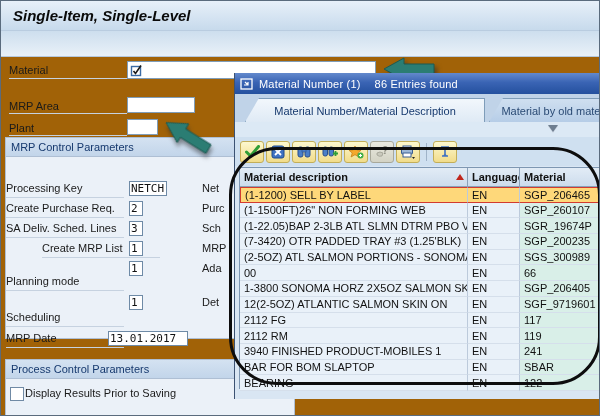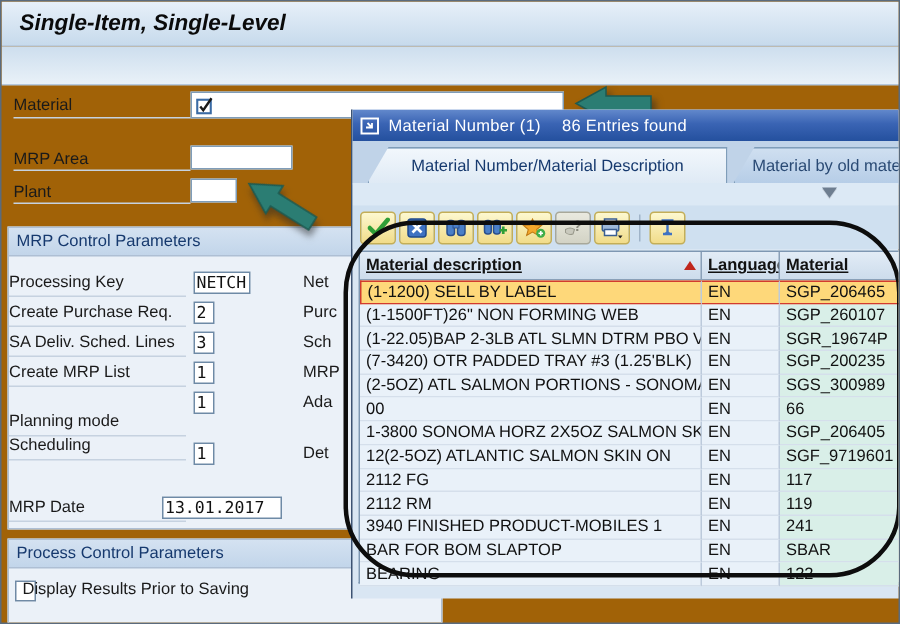--- a/index.html
+++ b/index.html
@@ -41,21 +41,21 @@
   .tab.active{left:10px;width:240px;background:linear-gradient(#f2f7fc,#dfeaf5);color:#16396e;z-index:2;}
   .tab.inactive{left:254px;width:130px;background:linear-gradient(#cfdff0,#b6cde7);color:#2a4a74;}
   .markerstrip{position:absolute;left:0;top:49px;width:100%;height:15px;background:#dce9f5;}
   .toolbar{position:absolute;left:0;top:64px;width:100%;height:29px;background:#cfe0f0;display:flex;align-items:center;padding-left:5px;box-sizing:border-box;gap:2px;}
   .tbtn{width:24px;height:22px;background:linear-gradient(#fdf8cf,#f1dc8a);border:1px solid #c3ae58;border-radius:3px;
     display:flex;align-items:center;justify-content:center;padding:0;cursor:pointer;position:relative;}
   .tsep{width:1px;height:18px;background:#9fb3c8;margin:0 4px;}
   
   #vtable{position:absolute;left:4px;top:94px;width:363px;height:222px;border:1px solid #7e97b2;border-right:none;box-sizing:border-box;background:#e9f1f9;}
   .thead{display:flex;height:18px;background:linear-gradient(#e2ecf6,#cddcec);border-bottom:1px solid #8aa0b8;font-weight:bold;}
-  .th{display:flex;align-items:center;padding-left:4px;box-sizing:border-box;border-right:1px solid #8aa0b8;white-space:nowrap;overflow:hidden;text-decoration:underline;}
+  .th{display:flex;align-items:center;padding-left:4px;box-sizing:border-box;border-right:1px solid #8aa0b8;white-space:nowrap;overflow:hidden;}
   .trow{display:flex;height:15.7px;cursor:pointer;}
   .td{display:flex;align-items:center;padding-left:4px;box-sizing:border-box;border-right:1px solid #bccadb;border-bottom:1px solid #d5dfeb;
     white-space:nowrap;overflow:hidden;background:#e9f1f9;}
   .td.mat{background:#d9efe8;}
   .c-desc{width:228px;} .c-lang{width:52px;} .c-mat{width:83px;flex:1;}
   .trow.selected .td{background:#fed87a;border-top:1px solid #d23b2f;border-bottom:1px solid #d23b2f;}
   .trow.selected .td:first-child{border-left:1px solid #d23b2f;}
   .sortarrow{margin-left:auto;margin-right:3px;width:0;height:0;border-left:4px solid transparent;border-right:4px solid transparent;border-bottom:6px solid #c0261c;}
   
   #oval{position:absolute;left:228px;top:146px;width:366px;height:232px;border:3px solid #0d0d0d;border-radius:48px;z-index:9;pointer-events:none;}
@@ -95,51 +95,51 @@
   <div class="flabel" style="left:8px;top:121px;">Plant</div>
   <div class="lblline" style="left:8px;top:119px;width:118px;"></div>
   <div class="tinput" style="left:126px;top:118px;width:31px;height:16px;">
     <span></span>
   </div>
 
   <svg class="arrow" style="left:158px;top:122px;transform:rotate(32deg);transform-origin:50% 50%;" width="56" height="30" viewBox="0 0 56 30">
     <polygon points="2,13 22,2 22,8 52,8 52,18 22,18 22,24" fill="#2b7d73" stroke="#1d5a52" stroke-width="1"></polygon>
   </svg>
 
-  <div class="gbox" style="left:4px;top:150px;width:290px;height:202px;text-align:center;">
+  <div class="gbox" style="left:4px;top:136px;width:290px;height:202px;text-align:center;">
     <div class="gbox-hdr">MRP Control Parameters</div>
   </div>
   <div id="mrp-rows">
       <div class="prow-label" style="top: 181px;">Processing Key</div>
       <div class="prow-val" style="top: 180px; left: 128px; width: 38px;">NETCH</div>
       <div class="prow-right" style="top: 181px;">Net</div>
       <div class="prow-label" style="top: 201px;">Create Purchase Req.</div>
       <div class="prow-val" style="top: 200px; left: 128px; width: 14px;">2</div>
       <div class="prow-right" style="top: 201px;">Purc</div>
       <div class="prow-label" style="top: 221px;">SA Deliv. Sched. Lines</div>
       <div class="prow-val" style="top: 220px; left: 128px; width: 14px;">3</div>
       <div class="prow-right" style="top: 221px;">Sch</div>
-      <div class="prow-label" style="top: 241px;">Create MRP List</div>
+      <div class="prow-label" style="top: 241px; margin-left: 36px;">Create MRP List</div>
       <div class="prow-val" style="top: 240px; left: 128px; width: 14px;">1</div>
       <div class="prow-right" style="top: 241px;">MRP</div>
       <div class="prow-label" style="top: 274px;">Planning mode</div>
       <div class="prow-val" style="top: 260px; left: 128px; width: 14px;">1</div>
       <div class="prow-right" style="top: 261px;">Ada</div>
-      <div class="prow-label" style="top: 290px;">Scheduling</div>
+      <div class="prow-label" style="top: 310px;">Scheduling</div>
       <div class="prow-val" style="top: 294px; left: 128px; width: 14px;">1</div>
       <div class="prow-right" style="top: 295px;">Det</div>
       <div class="prow-label" style="top: 331px;">MRP Date</div>
       <div class="prow-val" style="top: 330px; left: 107px; width: 80px;">13.01.2017</div>
     </div>
 
   <div class="gbox" style="left:4px;top:358px;width:290px;height:58px;">
     <div class="gbox-hdr">Process Control Parameters</div>
   </div>
   <div class="chkbox" style="left:9px;top:386px;"></div>
-  <div class="flabel" style="left:14px;top:386px;">Display Results Prior to Saving</div>
+  <div class="flabel" style="left:24px;top:386px;">Display Results Prior to Saving</div>
 
   <div id="popup">
     <div class="ptitle">
       <svg width="13" height="12" viewBox="0 0 13 12">
         <rect x="1" y="1" width="11" height="10" fill="none" stroke="#fff" stroke-width="1.3"></rect>
         <path d="M4 7 L8 7 L8 4 M8 7 L5 4" stroke="#fff" stroke-width="1.2" fill="none"></path>
       </svg>
       <span class="txt">Material Number (1)</span>
       <span class="txt" style="margin-left:8px;">86 Entries found</span>
     </div>

